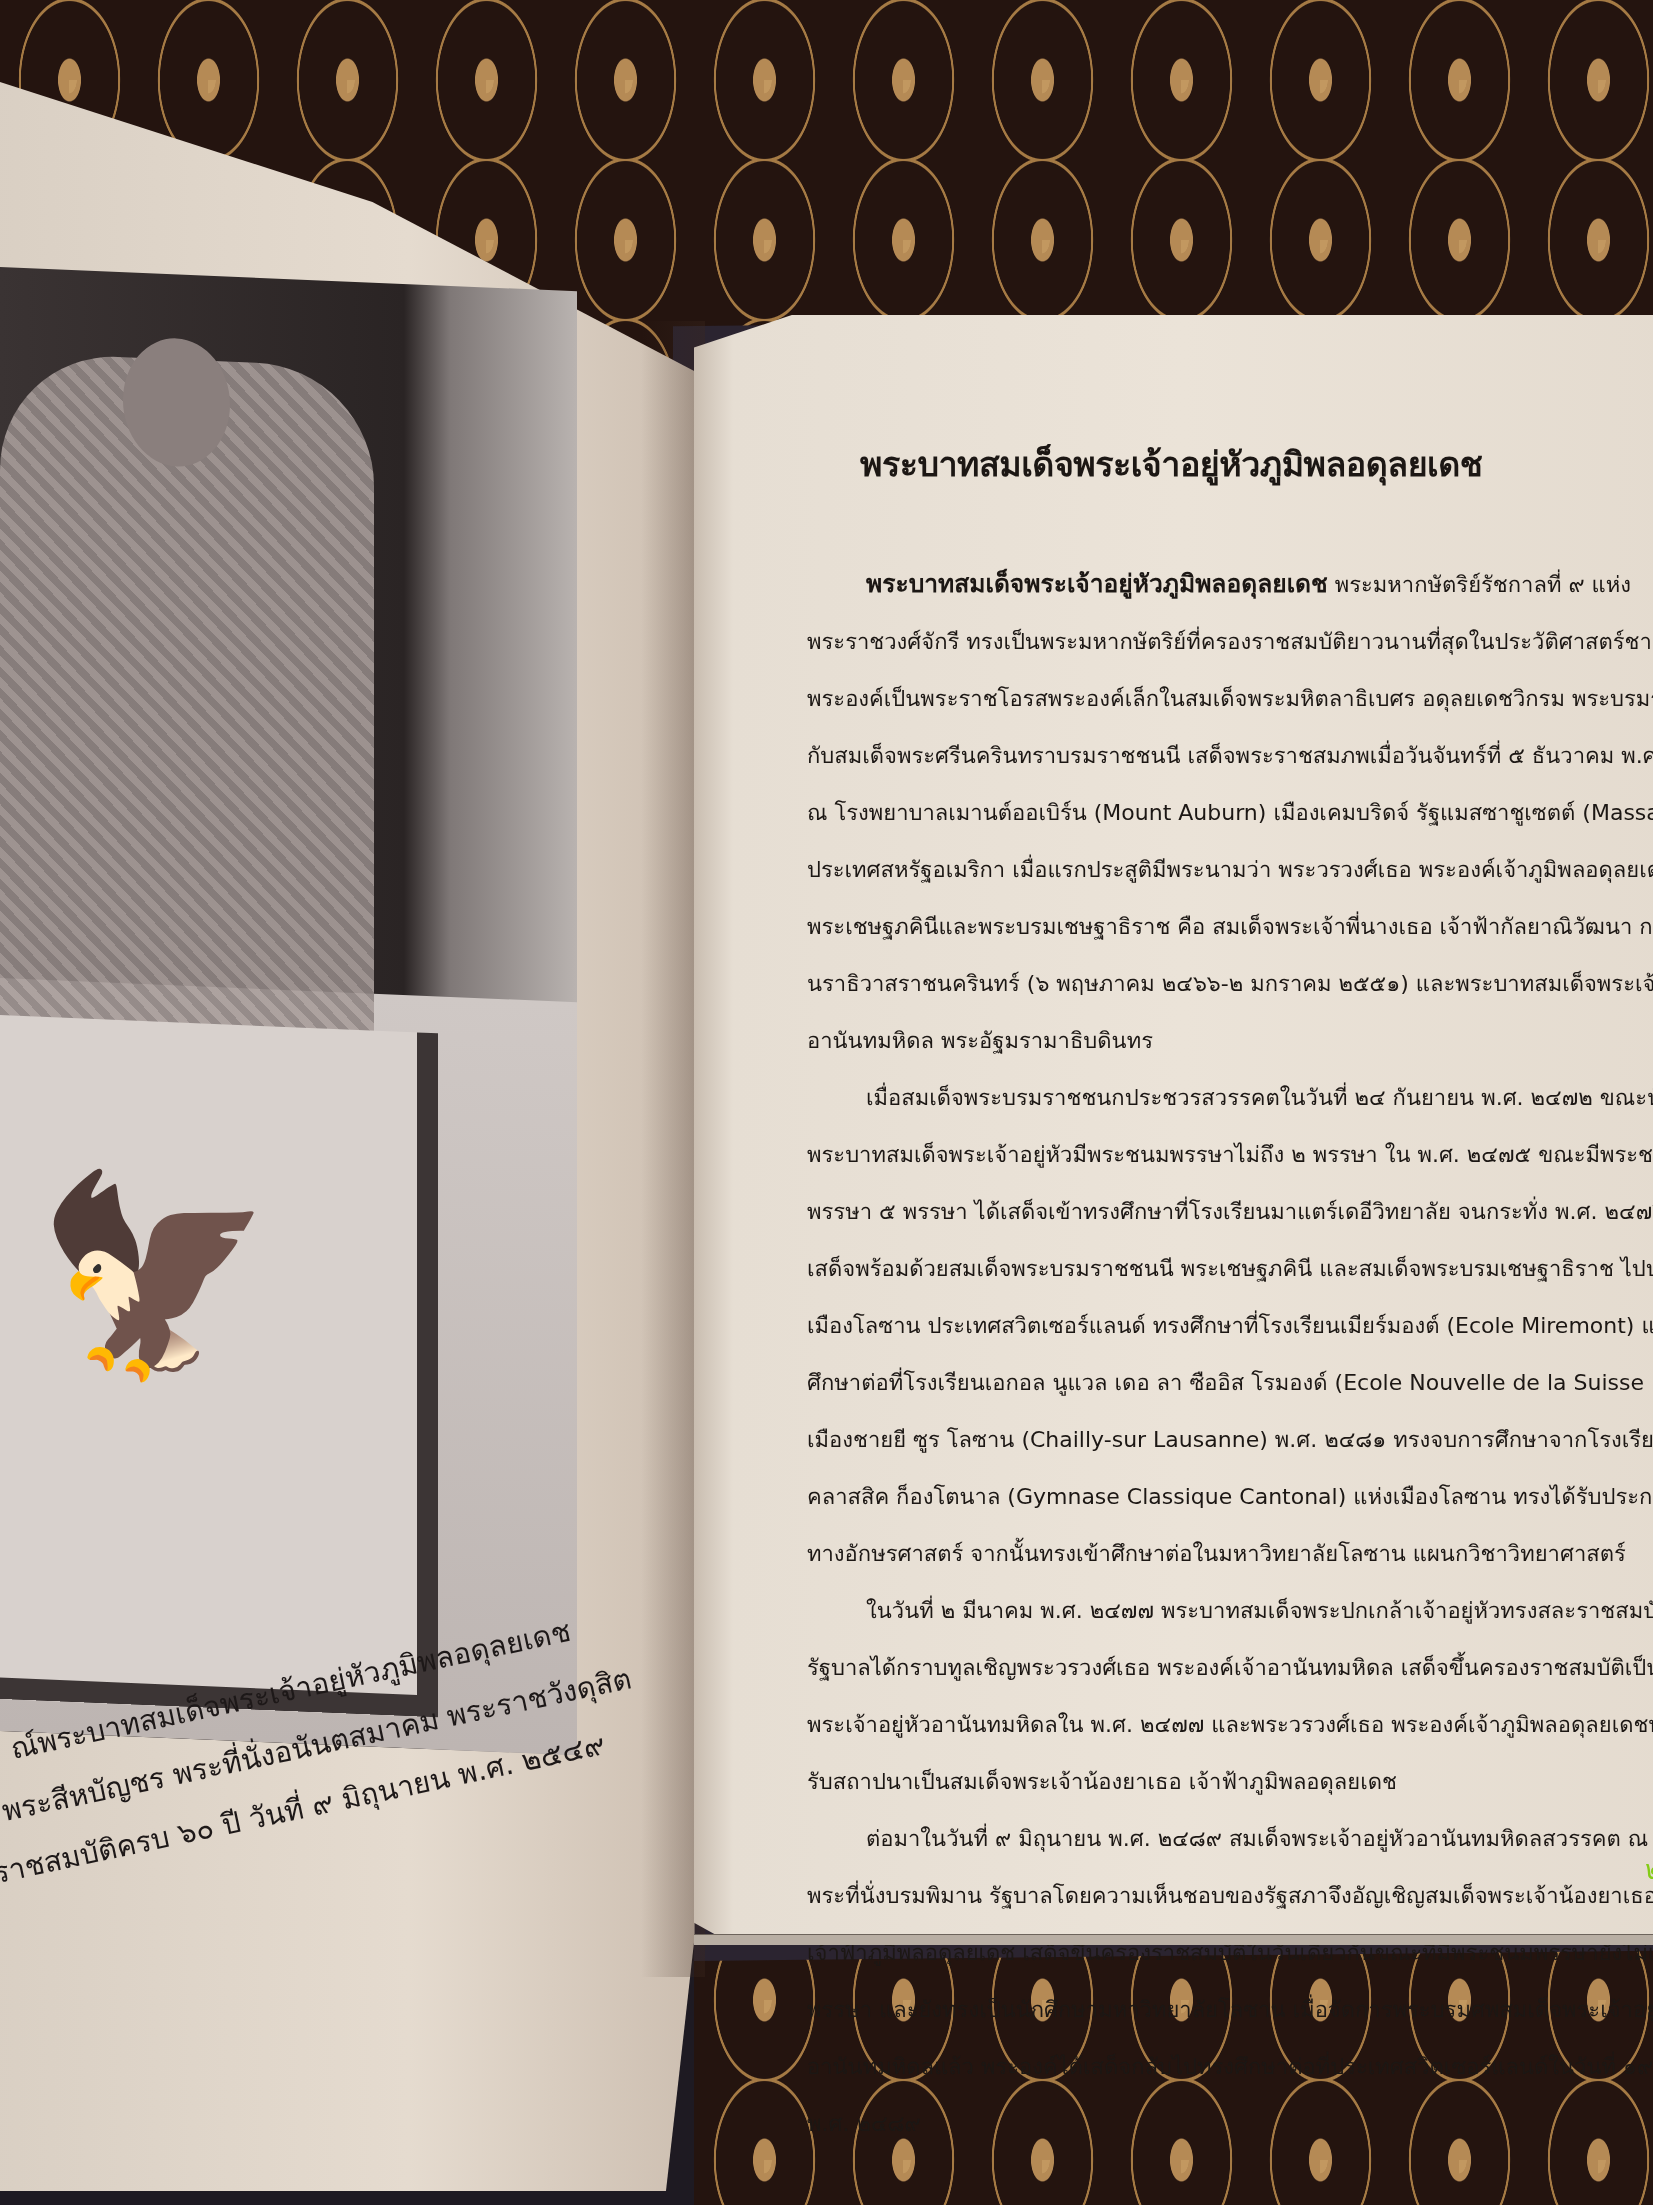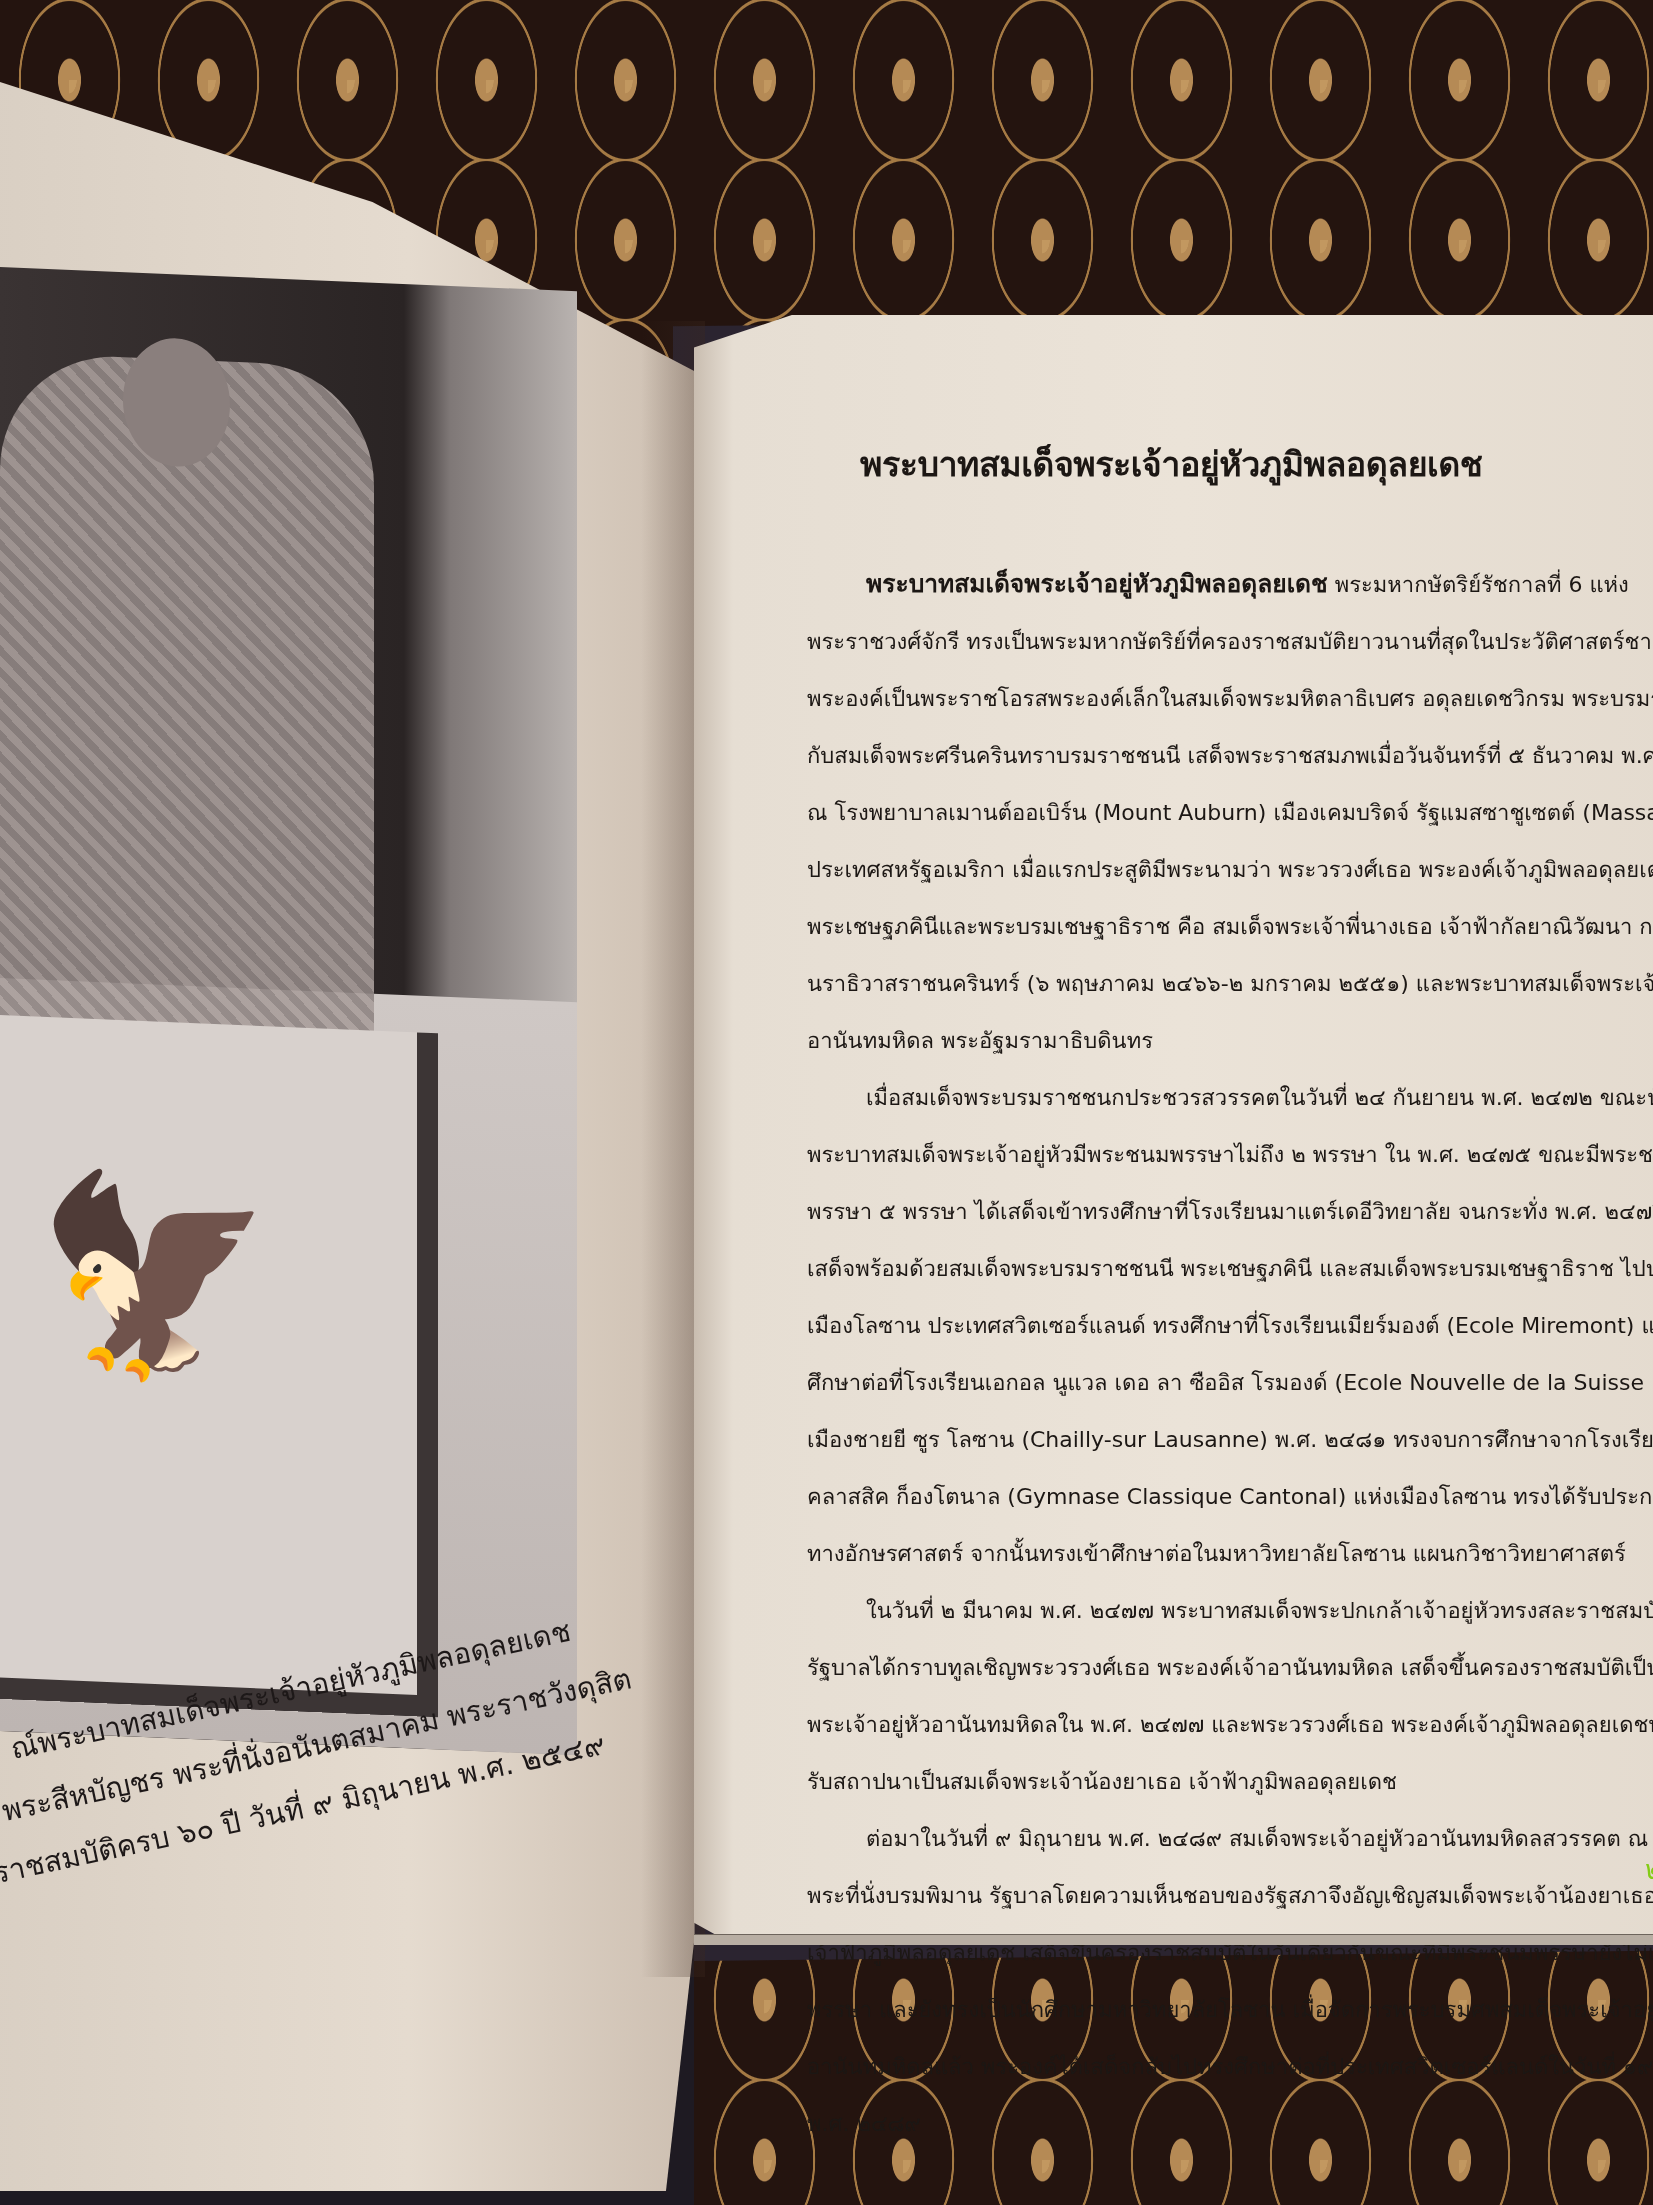--- a/index.html
+++ b/index.html
@@ -134,21 +134,21 @@
   <div class="l1">ณ์พระบาทสมเด็จพระเจ้าอยู่หัวภูมิพลอดุลยเดช</div>
   <div class="l2">พระสีหบัญชร พระที่นั่งอนันตสมาคม พระราชวังดุสิต</div>
   <div class="l3">ราชสมบัติครบ ๖๐ ปี  วันที่ ๙ มิถุนายน พ.ศ. ๒๕๔๙</div>
 </div>
 
 <div class="page-right"></div>
 <div class="content">
   <div class="title">พระบาทสมเด็จพระเจ้าอยู่หัวภูมิพลอดุลยเดช</div>
   <div class="body">
 
-    <div class="line indent"><span class="lead">พระบาทสมเด็จพระเจ้าอยู่หัวภูมิพลอดุลยเดช</span><span> พระมหากษัตริย์รัชกาลที่ 6 แห่ง</span></div>
+    <div class="line indent"><span class="lead">พระบาทสมเด็จพระเจ้าอยู่หัวภูมิพลอดุลยเดช</span><span> พระมหากษัตริย์รัชกาลที่ ๙ แห่ง</span></div>
     <div class="line">พระราชวงศ์จักรี ทรงเป็นพระมหากษัตริย์ที่ครองราชสมบัติยาวนานที่สุดในประวัติศาสตร์ชาติไทย</div>
     <div class="line">พระองค์เป็นพระราชโอรสพระองค์เล็กในสมเด็จพระมหิตลาธิเบศร อดุลยเดชวิกรม พระบรมราชชนก</div>
     <div class="line">กับสมเด็จพระศรีนครินทราบรมราชชนนี เสด็จพระราชสมภพเมื่อวันจันทร์ที่ ๕ ธันวาคม พ.ศ. ๒๔๗๐</div>
     <div class="line">ณ โรงพยาบาลเมานต์ออเบิร์น (Mount Auburn) เมืองเคมบริดจ์ รัฐแมสซาชูเซตต์ (Massashusetts)</div>
     <div class="line">ประเทศสหรัฐอเมริกา  เมื่อแรกประสูติมีพระนามว่า พระวรวงศ์เธอ พระองค์เจ้าภูมิพลอดุลยเดช  มี</div>
     <div class="line">พระเชษฐภคินีและพระบรมเชษฐาธิราช คือ สมเด็จพระเจ้าพี่นางเธอ เจ้าฟ้ากัลยาณิวัฒนา กรมหลวง</div>
     <div class="line">นราธิวาสราชนครินทร์ (๖ พฤษภาคม ๒๔๖๖-๒ มกราคม ๒๕๕๑) และพระบาทสมเด็จพระเจ้าอยู่หัว</div>
     <div class="line">อานันทมหิดล พระอัฐมรามาธิบดินทร</div>
 
     <div class="line indent">เมื่อสมเด็จพระบรมราชชนกประชวรสวรรคตในวันที่ ๒๔ กันยายน พ.ศ. ๒๔๗๒ ขณะนั้น</div>

